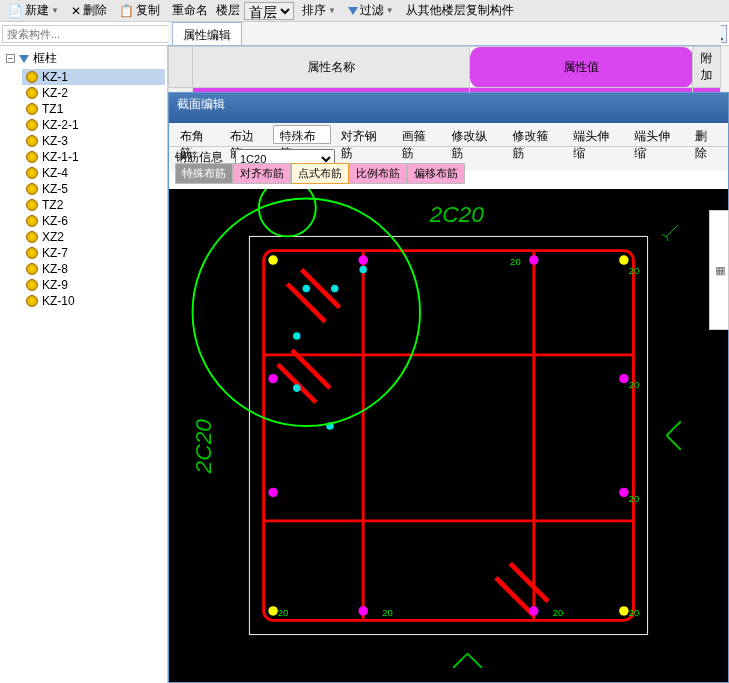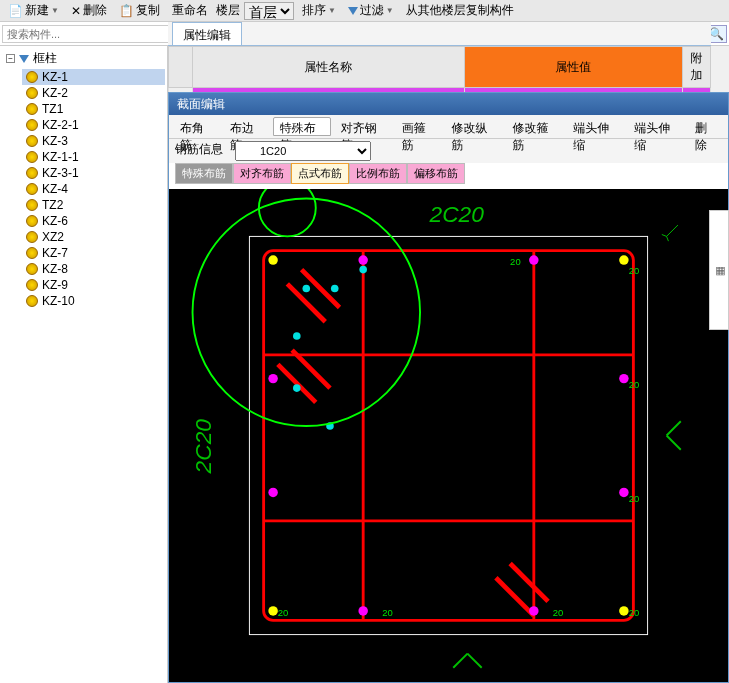--- a/index.html
+++ b/index.html
@@ -104,21 +104,21 @@
     .item-icon {
       width: 12px; height: 12px;
       border-radius: 50%;
       background: radial-gradient(#ffd700, #cc9900);
       border: 1px solid #996600;
     }
     .right-top {
       position: absolute;
       left: 168px;
       top: 22px;
-      right: 18px;
+      right: 8px;
       background: #fff;
       font-family: Liberation Serif, serif;
     }
     .tab-bar {
       height: 24px;
       display: flex;
       background: #f4f4f4;
       border-bottom: 1px solid #99bbdd;
     }
     .tab {
@@ -134,21 +134,22 @@
       border-collapse: collapse;
       padding-left: 20px;
     }
     .prop-table th {
       background: #e8e8e8;
       border: 1px solid #ccc;
       padding: 3px 6px;
       font-weight: normal;
     }
     .prop-table th.value-col {
-      background: #f97316;
+      background: #d946ef;
+      border-radius: 10px;
     }
     .prop-table td {
       border: 1px solid #ddd;
       padding: 2px 6px;
       background: #d946ef;
     }
     .prop-table td.rownum {
       background: #f0f0f0;
       text-align: center;
       width: 24px;
@@ -156,21 +157,21 @@
     .section-editor {
       position: absolute;
       left: 168px;
       top: 92px;
       right: 0;
       bottom: 0;
       background: #fff;
       border: 1px solid #6699cc;
     }
     .se-title {
-      height: 22px;
+      height: 30px;
       background: linear-gradient(#4a7ebb, #3060a0);
       color: #fff;
       padding: 3px 8px;
       font-size: 12px;
     }
     .se-tabs {
       height: 24px;
       display: flex;
       background: #f4f4f4;
       border-bottom: 1px solid #ccc;
@@ -191,22 +192,21 @@
       height: 24px;
       display: flex;
       align-items: flex-start;
       gap: 12px;
       padding: 2px 6px;
       background: #f4f4f4;
     }
     .se-toolbar select {
       height: 20px;
       font-size: 11px;
-      width: 136px;
-      padding-left: 20px;
+      width: 100px;
     }
     .opt-row {
       display: flex;
       background: #888;
     }
     .opt-row > div {
       border: 1px solid #bbb;
       background: #f9a8d4;
       padding: 2px 6px;
       font-size: 11px;
@@ -325,25 +325,25 @@
         <div class="tree-item">
           <span class="item-icon"></span>
           <span>KZ-3</span>
         </div>
         <div class="tree-item">
           <span class="item-icon"></span>
           <span>KZ-1-1</span>
         </div>
         <div class="tree-item">
           <span class="item-icon"></span>
-          <span>KZ-3-1</span>
-        </div>
-        <div class="tree-item">
-          <span class="item-icon"></span>
           <span>KZ-4</span>
+        </div>
+        <div class="tree-item">
+          <span class="item-icon"></span>
+          <span>KZ-5</span>
         </div>
         <div class="tree-item">
           <span class="item-icon"></span>
           <span>TZ2</span>
         </div>
         <div class="tree-item">
           <span class="item-icon"></span>
           <span>KZ-6</span>
         </div>
         <div class="tree-item">

